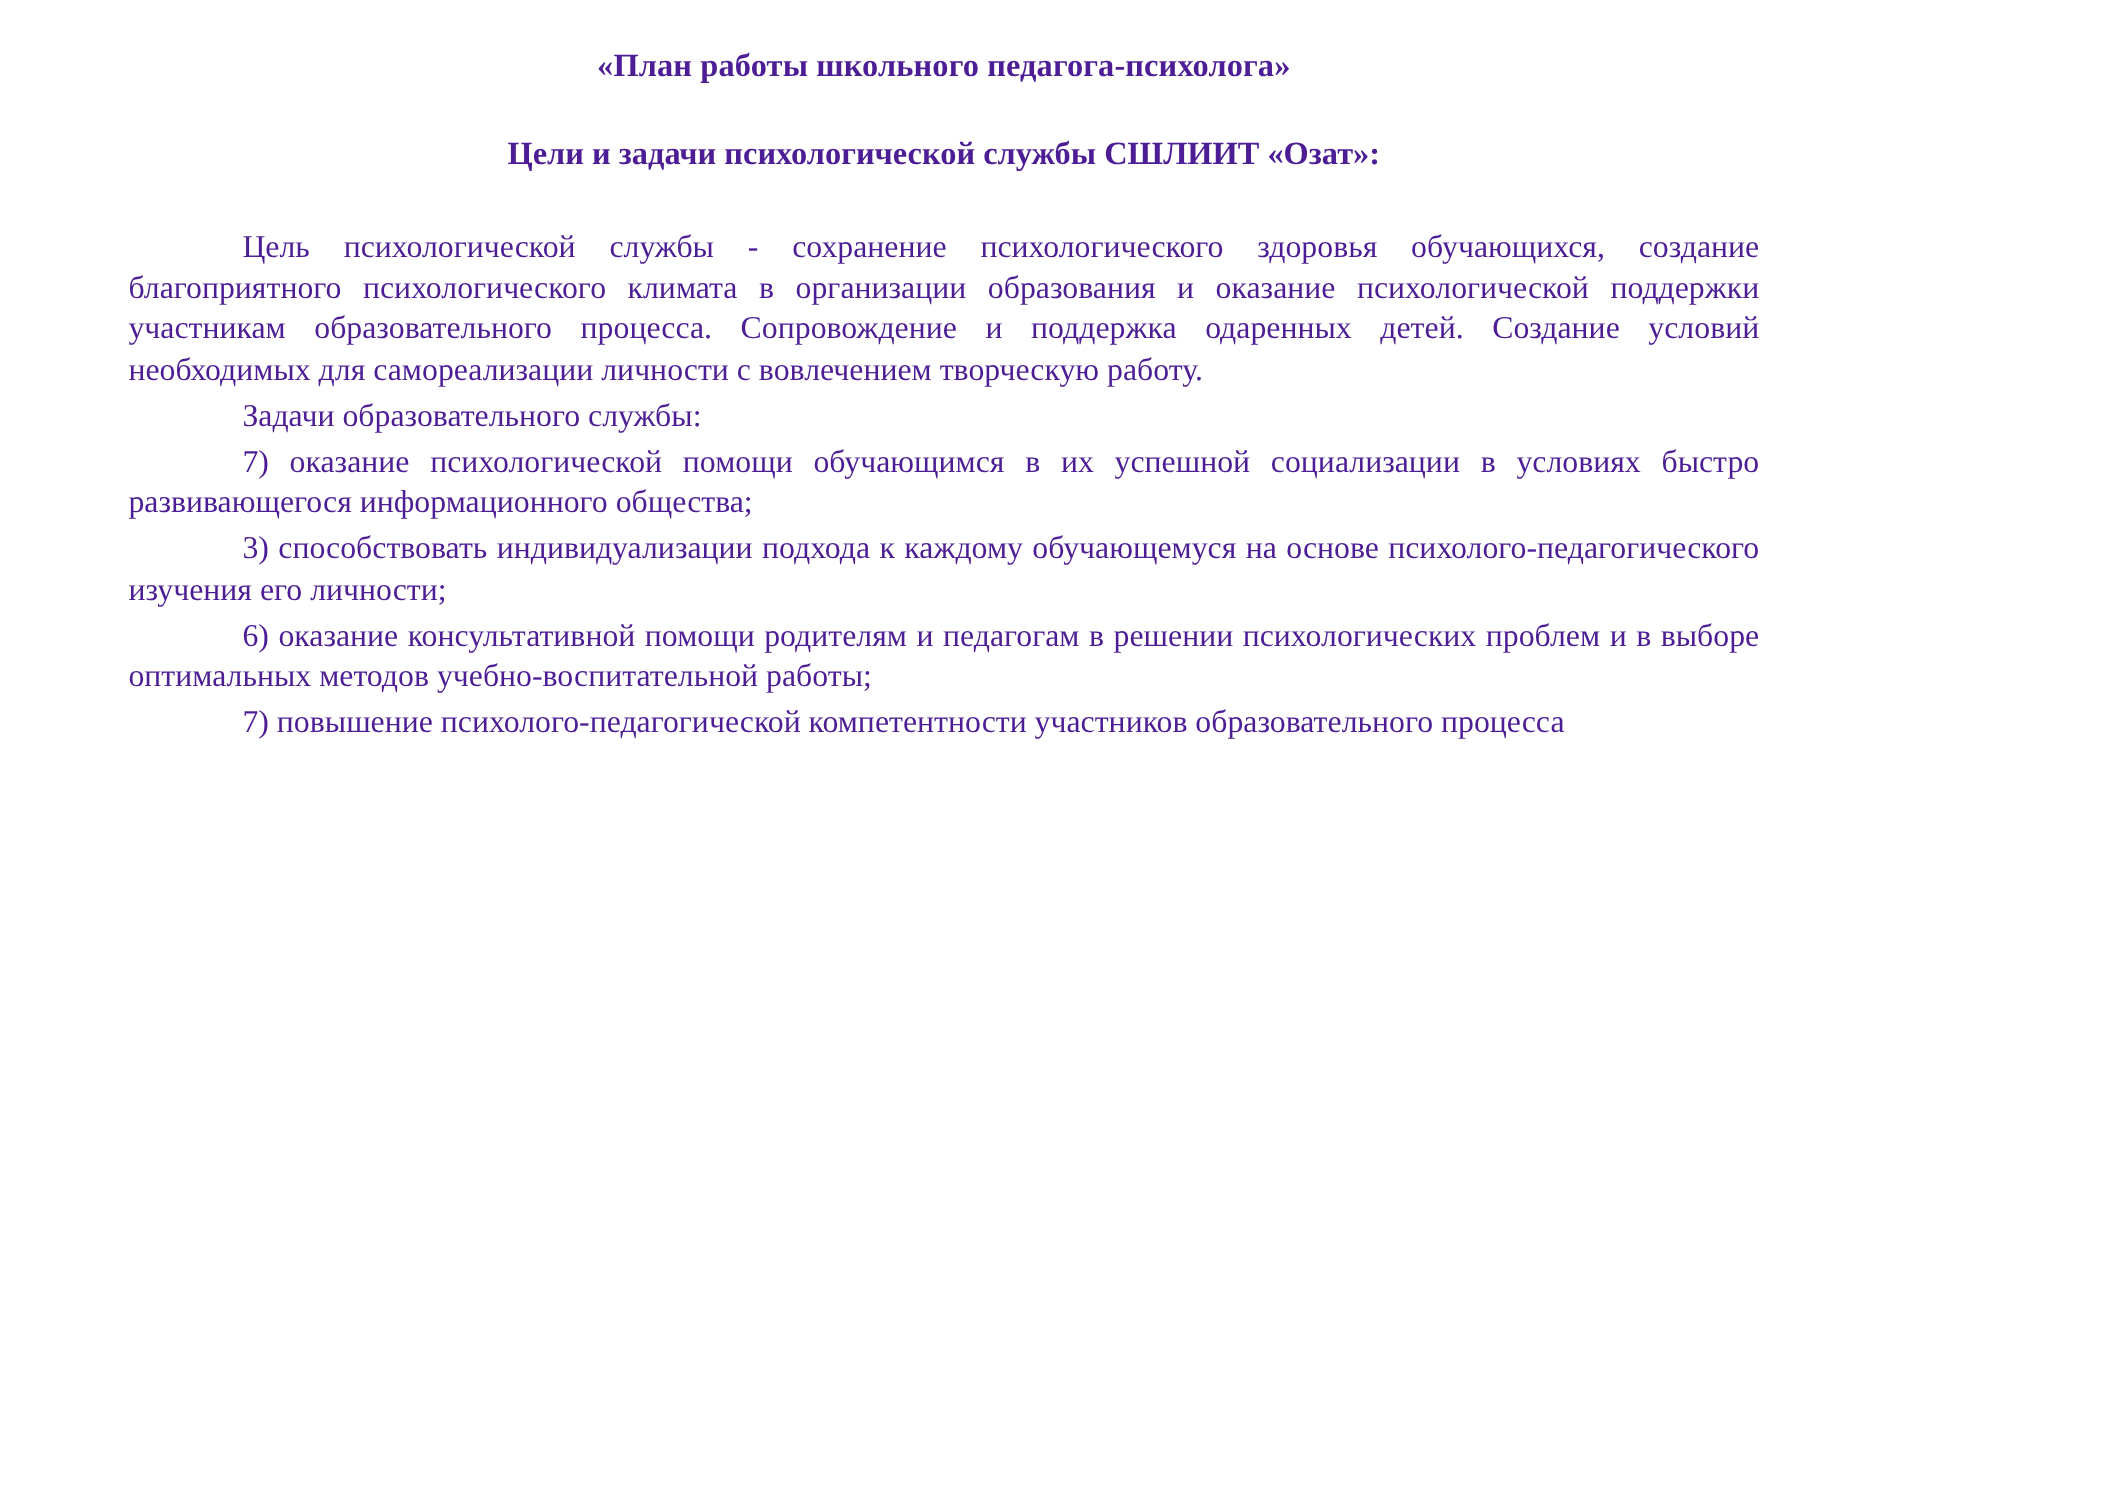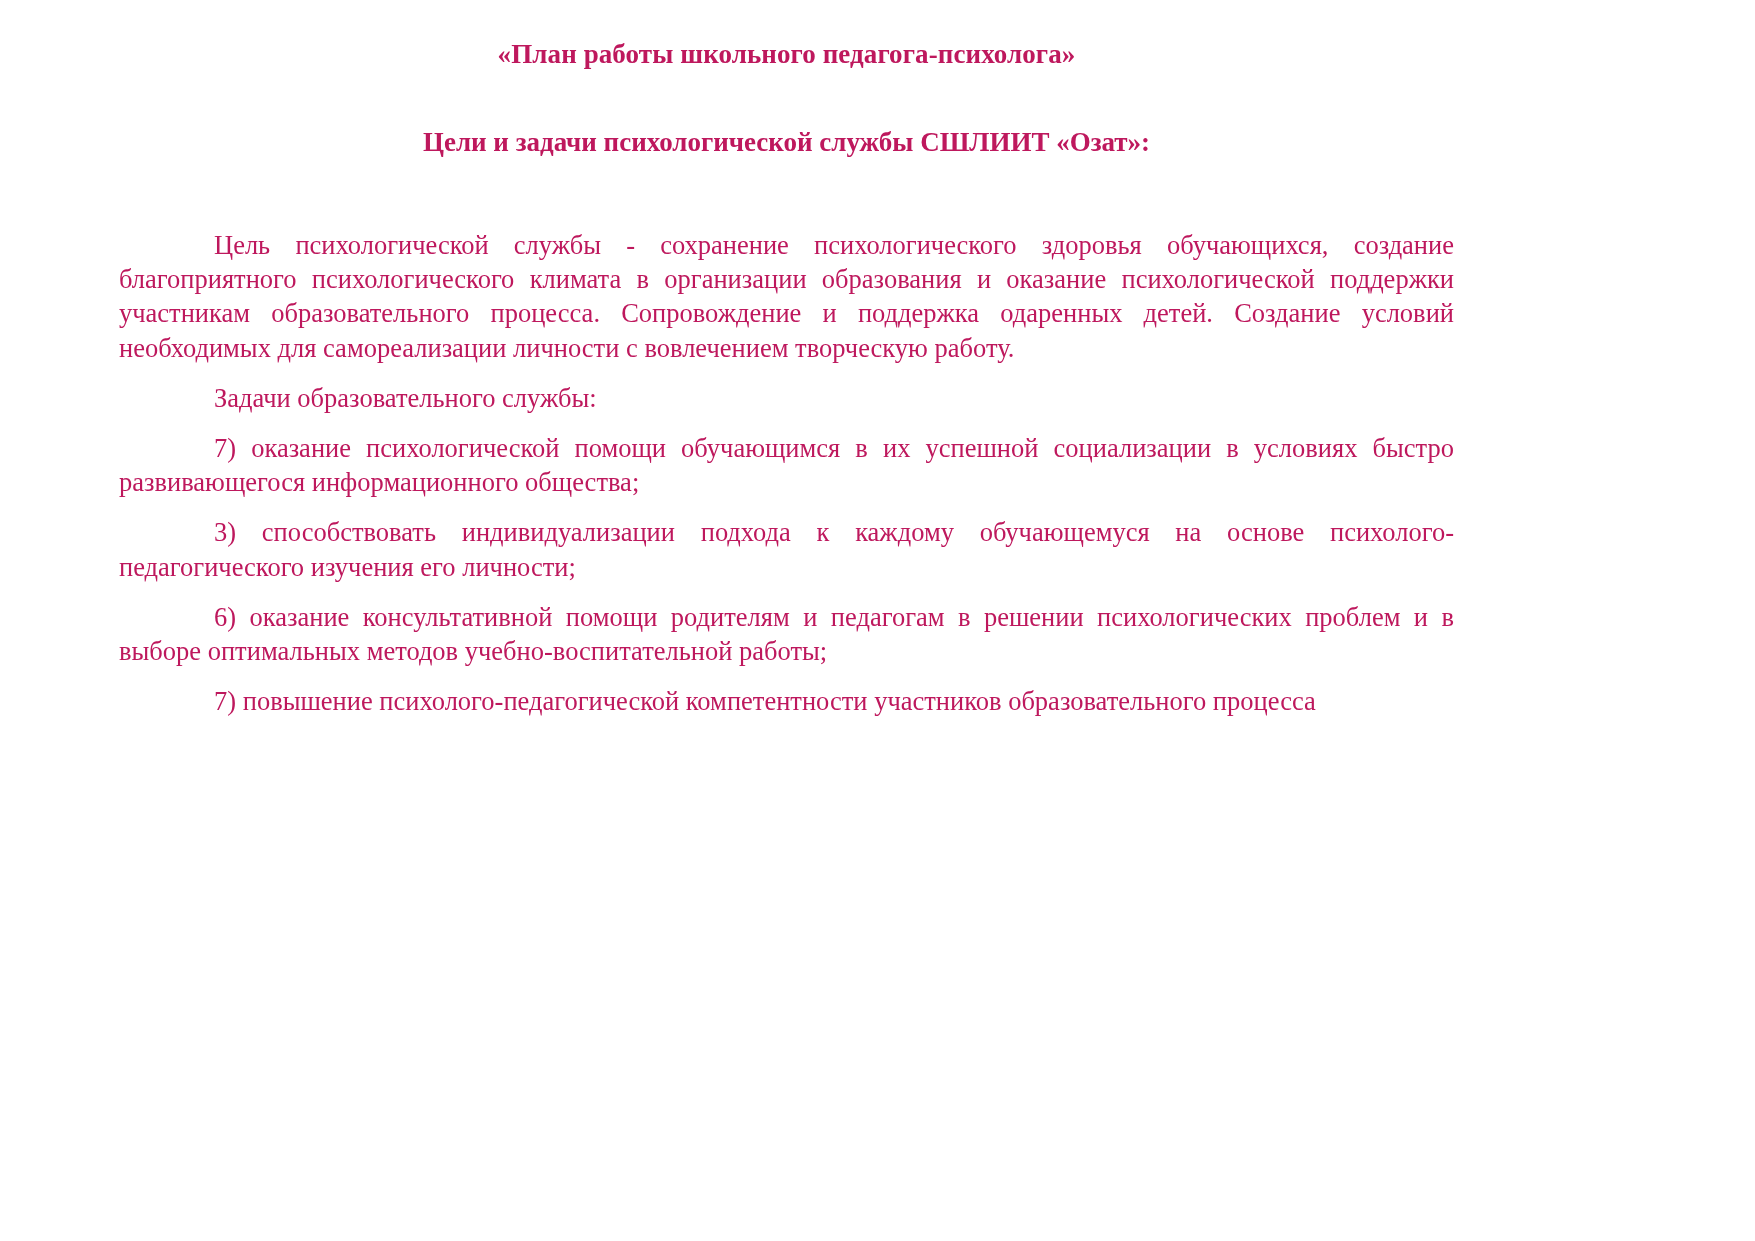--- a/index.html
+++ b/index.html
@@ -33,43 +33,43 @@
     letter-spacing: 0.1px;
   }
   .doc-title .line {
     display: block;
   }
   .section-heading {
     text-align: center;
     font-weight: bold;
     font-size: 27px;
     line-height: 33px;
-    margin: 14px;
+    margin: 0;
     padding-top: 41px;
   }
   .body-block {
     padding-top: 39px;
   }
   p.para {
-    margin: 16px;
+    margin: 4px;
     font-size: 26.5px;
     line-height: 34.2px;
     text-align: justify;
     text-indent: 95px;
     text-justify: inter-word;
     hyphens: none;
   }
   p.para.last-line-left {
     text-align-last: left;
   }
 </style>
 </head>
 <body>
 
-<div class="page" style="background: rgb(255, 255, 255); color: #be185d;">
+<div class="page" style="background: rgb(255, 255, 255); color: #4c1d95;">
   <div class="content">
 
     <h1 class="doc-title">
       <span class="line">«План работы школьного педагога-психолога»</span>
     </h1>
 
     <h2 class="section-heading">Цели и задачи психологической службы СШЛИИТ «Озат»:</h2>
 
     <div class="body-block">
       <p class="para last-line-left">Цель психологической службы - сохранение психологического здоровья обучающихся, создание благоприятного психологического климата в организации образования и оказание психологической поддержки участникам образовательного процесса. Сопровождение и поддержка одаренных детей. Создание условий необходимых для самореализации личности с вовлечением творческую работу.</p>

